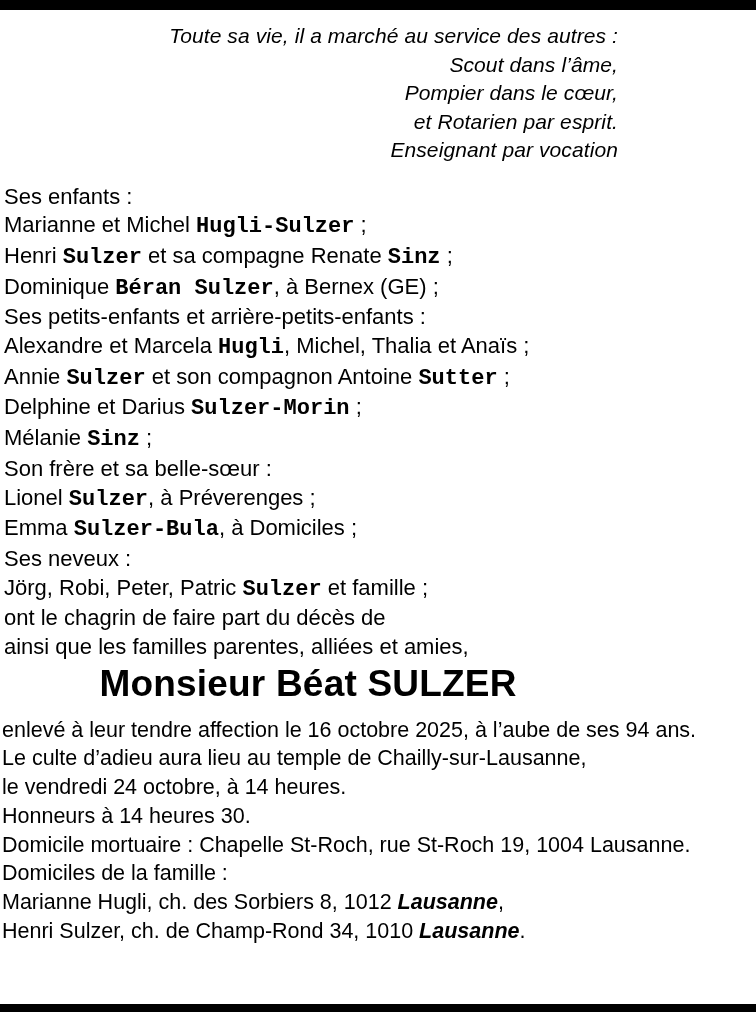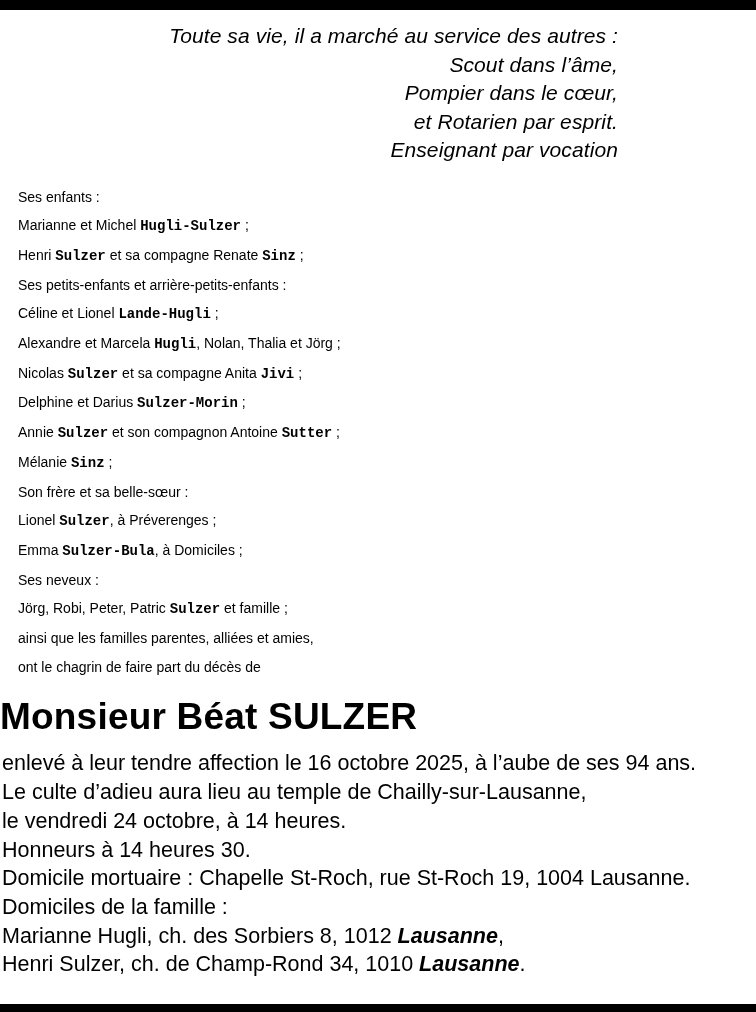--- a/index.html
+++ b/index.html
@@ -44,38 +44,38 @@
     line-height: 28.5px;
     padding-top: 12px;
     padding-right: 12px;
     letter-spacing: 0.1px;
   }
   .epigraph .line {
     display: block;
     white-space: nowrap;
   }
   .family {
-    padding-left: 18px;
+    padding-left: 4px;
     padding-top: 18px;
-    font-size: 14px;
+    font-size: 22px;
     line-height: 28.7px;
   }
   .family .line {
     display: block;
     white-space: nowrap;
   }
   .family .line b {
     font-weight: bold;
     font-family: Liberation Mono, monospace;
   }
   .deceased-name {
+    text-align: center;
     font-weight: bold;
     font-size: 37px;
     line-height: 44px;
-    margin-top: 14px;
     margin-bottom: 10px;
     letter-spacing: 0.2px;
     padding-right: 14px;
   }
   .details {
     padding-left: 2px;
     font-size: 21.5px;
     line-height: 28.7px;
   }
   .details .line {
@@ -101,34 +101,33 @@
         <span class="line">Scout dans l’âme,</span>
         <span class="line">Pompier dans le cœur,</span>
         <span class="line">et Rotarien par esprit.</span>
         <span class="line">Enseignant par vocation</span>
       </div>
 
     <div class="family">
         <span class="line"><span>Ses enfants :</span></span>
         <span class="line"><span>Marianne et Michel </span><b>Hugli-Sulzer</b><span> ;</span></span>
         <span class="line"><span>Henri </span><b>Sulzer</b><span> et sa compagne Renate </span><b>Sinz</b><span> ;</span></span>
+        <span class="line"><span>Dominique </span><b>Béran Sulzer</b><span>, à Bernex (GE) ;</span></span>
         <span class="line"><span>Ses petits-enfants et arrière-petits-enfants :</span></span>
-        <span class="line"><span>Céline et Lionel </span><b>Lande-Hugli</b><span> ;</span></span>
-        <span class="line"><span>Alexandre et Marcela </span><b>Hugli</b><span>, Nolan, Thalia et Jörg ;</span></span>
-        <span class="line"><span>Nicolas </span><b>Sulzer</b><span> et sa compagne Anita </span><b>Jivi</b><span> ;</span></span>
+        <span class="line"><span>Alexandre et Marcela </span><b>Hugli</b><span>, Michel, Thalia et Anaïs ;</span></span>
+        <span class="line"><span>Annie </span><b>Sulzer</b><span> et son compagnon Antoine </span><b>Sutter</b><span> ;</span></span>
         <span class="line"><span>Delphine et Darius </span><b>Sulzer-Morin</b><span> ;</span></span>
-        <span class="line"><span>Annie </span><b>Sulzer</b><span> et son compagnon Antoine </span><b>Sutter</b><span> ;</span></span>
         <span class="line"><span>Mélanie </span><b>Sinz</b><span> ;</span></span>
         <span class="line"><span>Son frère et sa belle-sœur :</span></span>
         <span class="line"><span>Lionel </span><b>Sulzer</b><span>, à Préverenges ;</span></span>
         <span class="line"><span>Emma </span><b>Sulzer-Bula</b><span>, à Domiciles ;</span></span>
         <span class="line"><span>Ses neveux :</span></span>
         <span class="line"><span>Jörg, Robi, Peter, Patric </span><b>Sulzer</b><span> et famille ;</span></span>
+        <span class="line"><span>ont le chagrin de faire part du décès de</span></span>
         <span class="line"><span>ainsi que les familles parentes, alliées et amies,</span></span>
-        <span class="line"><span>ont le chagrin de faire part du décès de</span></span>
       </div>
 
     <div class="deceased-name">Monsieur Béat SULZER</div>
 
     <div class="details">
         <span class="line"><span>enlevé à leur tendre affection le 16 octobre 2025, à l’aube de ses 94 ans.</span></span>
         <span class="line"><span>Le culte d’adieu aura lieu au temple de Chailly-sur-Lausanne,</span></span>
         <span class="line"><span>le vendredi 24 octobre, à 14 heures.</span></span>
         <span class="line"><span>Honneurs à 14 heures 30.</span></span>
         <span class="line"><span>Domicile mortuaire : Chapelle St-Roch, rue St-Roch 19, 1004 Lausanne.</span></span>

